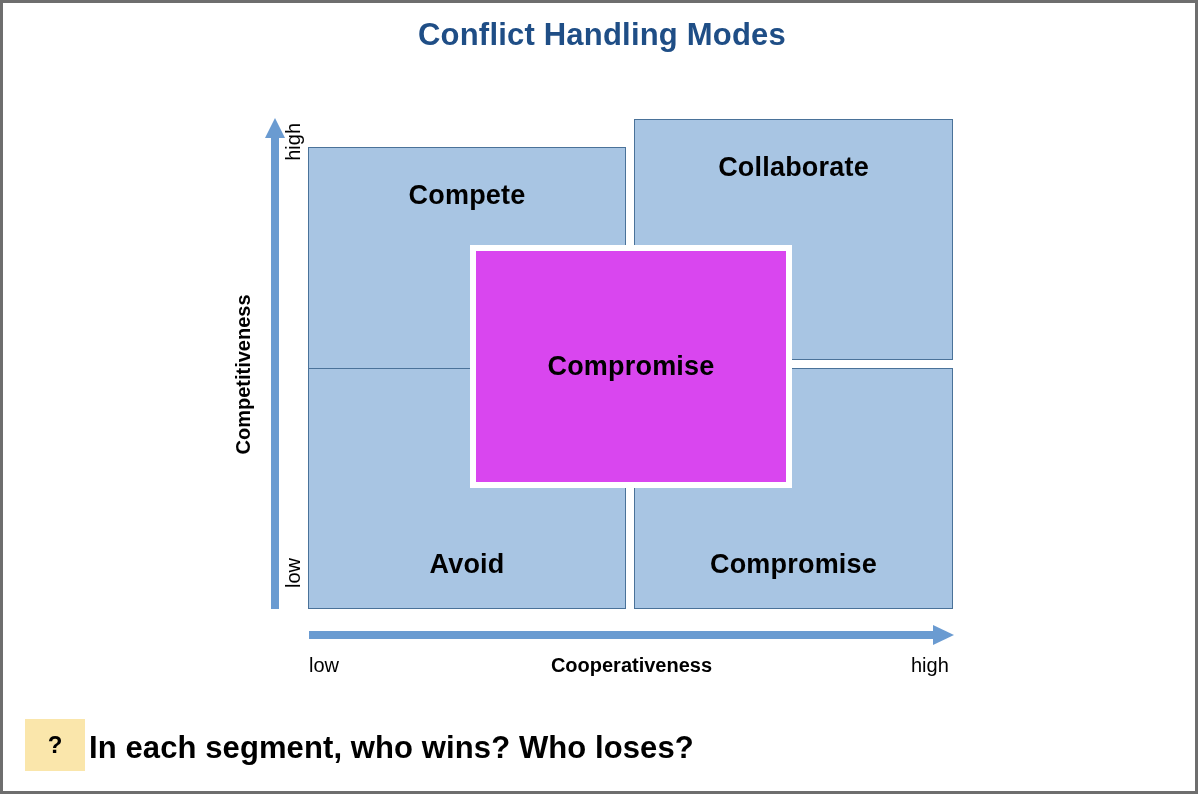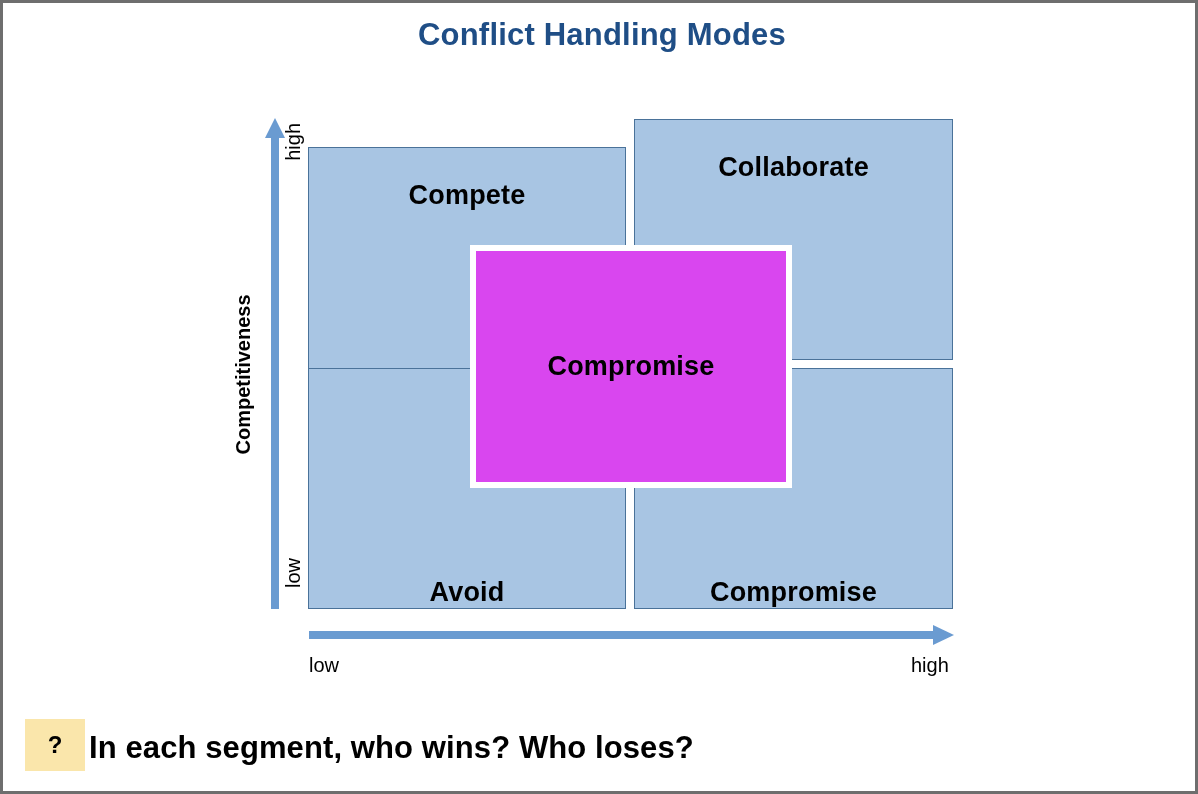--- a/index.html
+++ b/index.html
@@ -63,21 +63,21 @@
   }
   .quad-label {
     font-size: 27px;
     font-weight: bold;
     color: #000000;
     letter-spacing: 0.2px;
   }
   .quad.top .quad-label   { margin-top: 32px; }
   .quad.bot .quad-label   { margin-top: 0; }
   .quad.bot { align-items: flex-end; }
-  .quad.bot .quad-label   { }
+  .quad.bot .quad-label   { margin-bottom: 28px; }
 
   #quad-compete     { left: 0;     top: 6px;     width: 318px; height: 241px; margin-top: 22px; }
   #quad-collaborate { left: 326px; top: 0;     width: 319px; height: 241px; }
   #quad-avoid       { left: 0;     top: 249px; width: 318px; height: 241px; }
   #quad-accommodate { left: 326px; top: 249px; width: 319px; height: 241px; }
 
   
   .compromise {
     position: absolute;
     left: 162px;
@@ -257,18 +257,19 @@
 
     <div class="compromise">
       <span class="compromise-label">Compromise</span>
     </div>
 
   </div>
 
   <div class="x-axis-shaft"></div>
   <div class="x-axis-head"></div>
   <div class="x-tick-low">low</div>
+  <div class="x-axis-title">Cooperativeness</div>
   <div class="x-tick-high">high</div>
 
   <div class="q-badge">?</div>
   <div class="q-text">In each segment, who wins? Who loses?</div>
 
 </div>
 
 </body></html>

